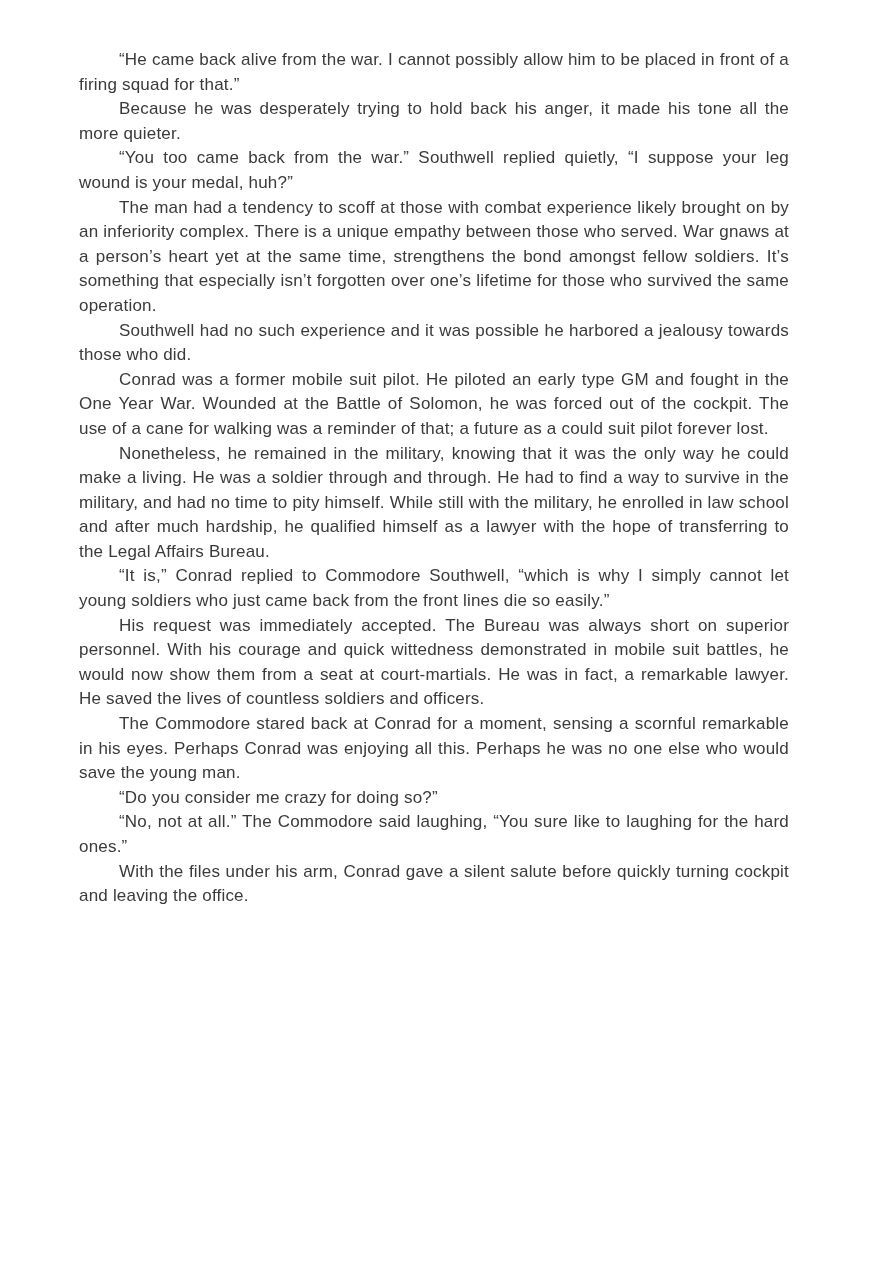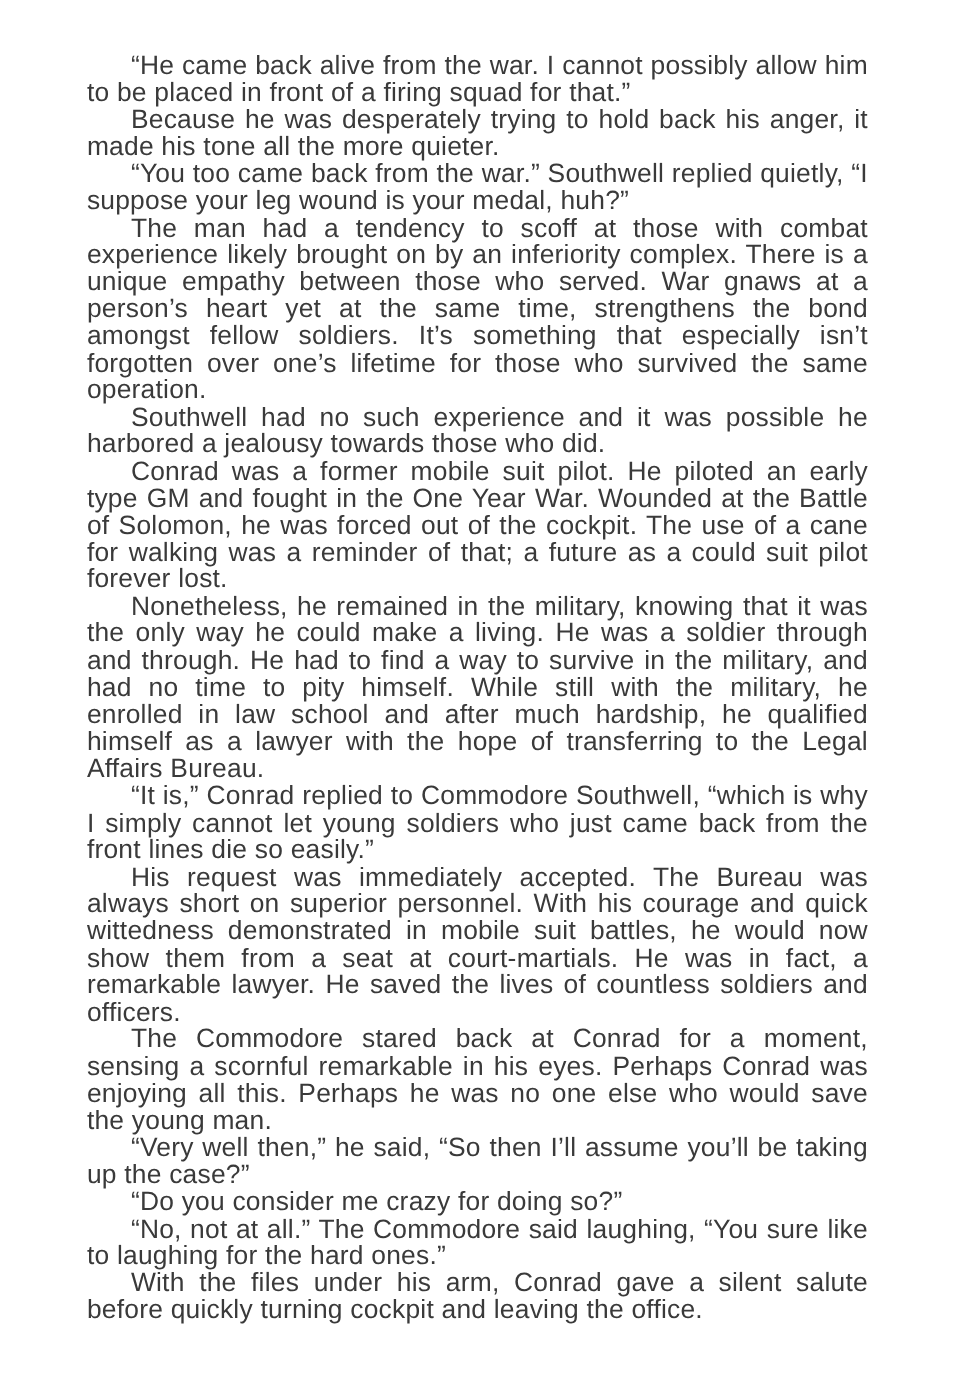--- a/index.html
+++ b/index.html
@@ -14,21 +14,21 @@
     height: 1265px;
     background: #ffffff;
     position: relative;
   }
   .text-block {
     position: absolute;
     left: 79px;
     top: 48px;
     width: 710px;
     font-family: "Liberation Sans", "DejaVu Sans", sans-serif;
-    font-size: 24px;
+    font-size: 17px;
     line-height: 24.6px;
     color: #3a3a3a;
     letter-spacing: 0.2px;
   }
   .text-block p {
     text-align: justify;
     text-justify: inter-word;
     text-indent: 40px;
     margin: 0;
   }
@@ -41,18 +41,17 @@
       <p>“He came back alive from the war. I cannot possibly allow him to be placed in front of a firing squad for that.”</p>
       <p>Because he was desperately trying to hold back his anger, it made his tone all the more quieter.</p>
       <p>“You too came back from the war.” Southwell replied quietly, “I suppose your leg wound is your medal, huh?”</p>
       <p>The man had a tendency to scoff at those with combat experience likely brought on by an inferiority complex. There is a unique empathy between those who served. War gnaws at a person’s heart yet at the same time, strengthens the bond amongst fellow soldiers. It’s something that especially isn’t forgotten over one’s lifetime for those who survived the same operation.</p>
       <p>Southwell had no such experience and it was possible he harbored a jealousy towards those who did.</p>
       <p>Conrad was a former mobile suit pilot. He piloted an early type GM and fought in the One Year War. Wounded at the Battle of Solomon, he was forced out of the cockpit. The use of a cane for walking was a reminder of that; a future as a could suit pilot forever lost.</p>
       <p>Nonetheless, he remained in the military, knowing that it was the only way he could make a living. He was a soldier through and through. He had to find a way to survive in the military, and had no time to pity himself. While still with the military, he enrolled in law school and after much hardship, he qualified himself as a lawyer with the hope of transferring to the Legal Affairs Bureau.</p>
       <p>“It is,” Conrad replied to Commodore Southwell, “which is why I simply cannot let young soldiers who just came back from the front lines die so easily.”</p>
       <p>His request was immediately accepted. The Bureau was always short on superior personnel. With his courage and quick wittedness demonstrated in mobile suit battles, he would now show them from a seat at court-martials. He was in fact, a remarkable lawyer. He saved the lives of countless soldiers and officers.</p>
       <p>The Commodore stared back at Conrad for a moment, sensing a scornful remarkable in his eyes. Perhaps Conrad was enjoying all this. Perhaps he was no one else who would save the young man.</p>
-      <p>“Very well then,” he said, “So then I’ll assume you’ll be taking up the case?”</p>
       <p>“Do you consider me crazy for doing so?”</p>
       <p>“No, not at all.” The Commodore said laughing, “You sure like to laughing for the hard ones.”</p>
       <p>With the files under his arm, Conrad gave a silent salute before quickly turning cockpit and leaving the office.</p>
     </div>
 </div>
 
 </body></html>

